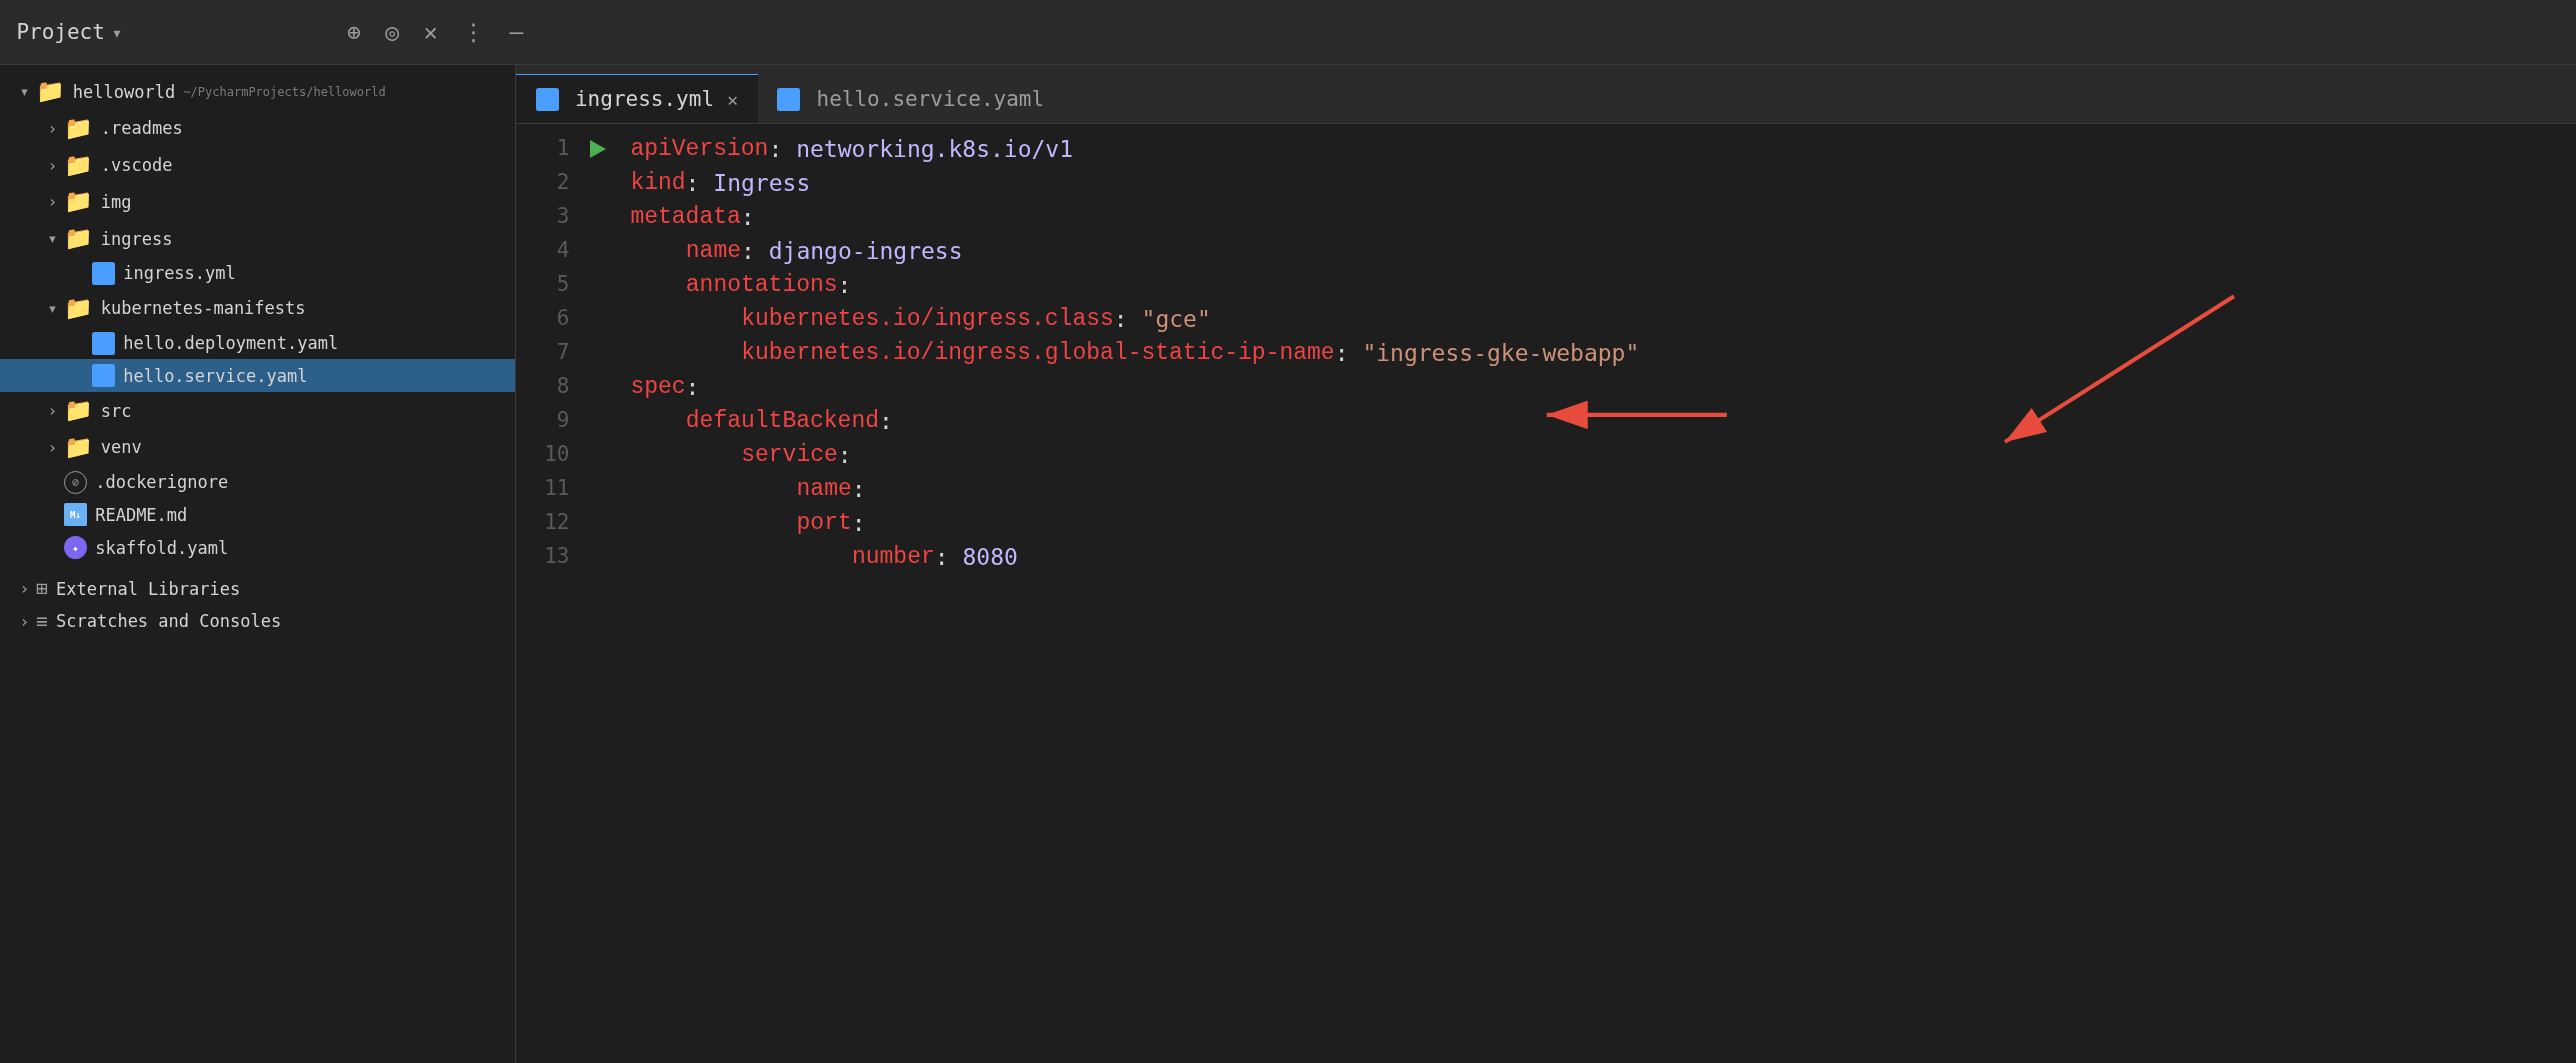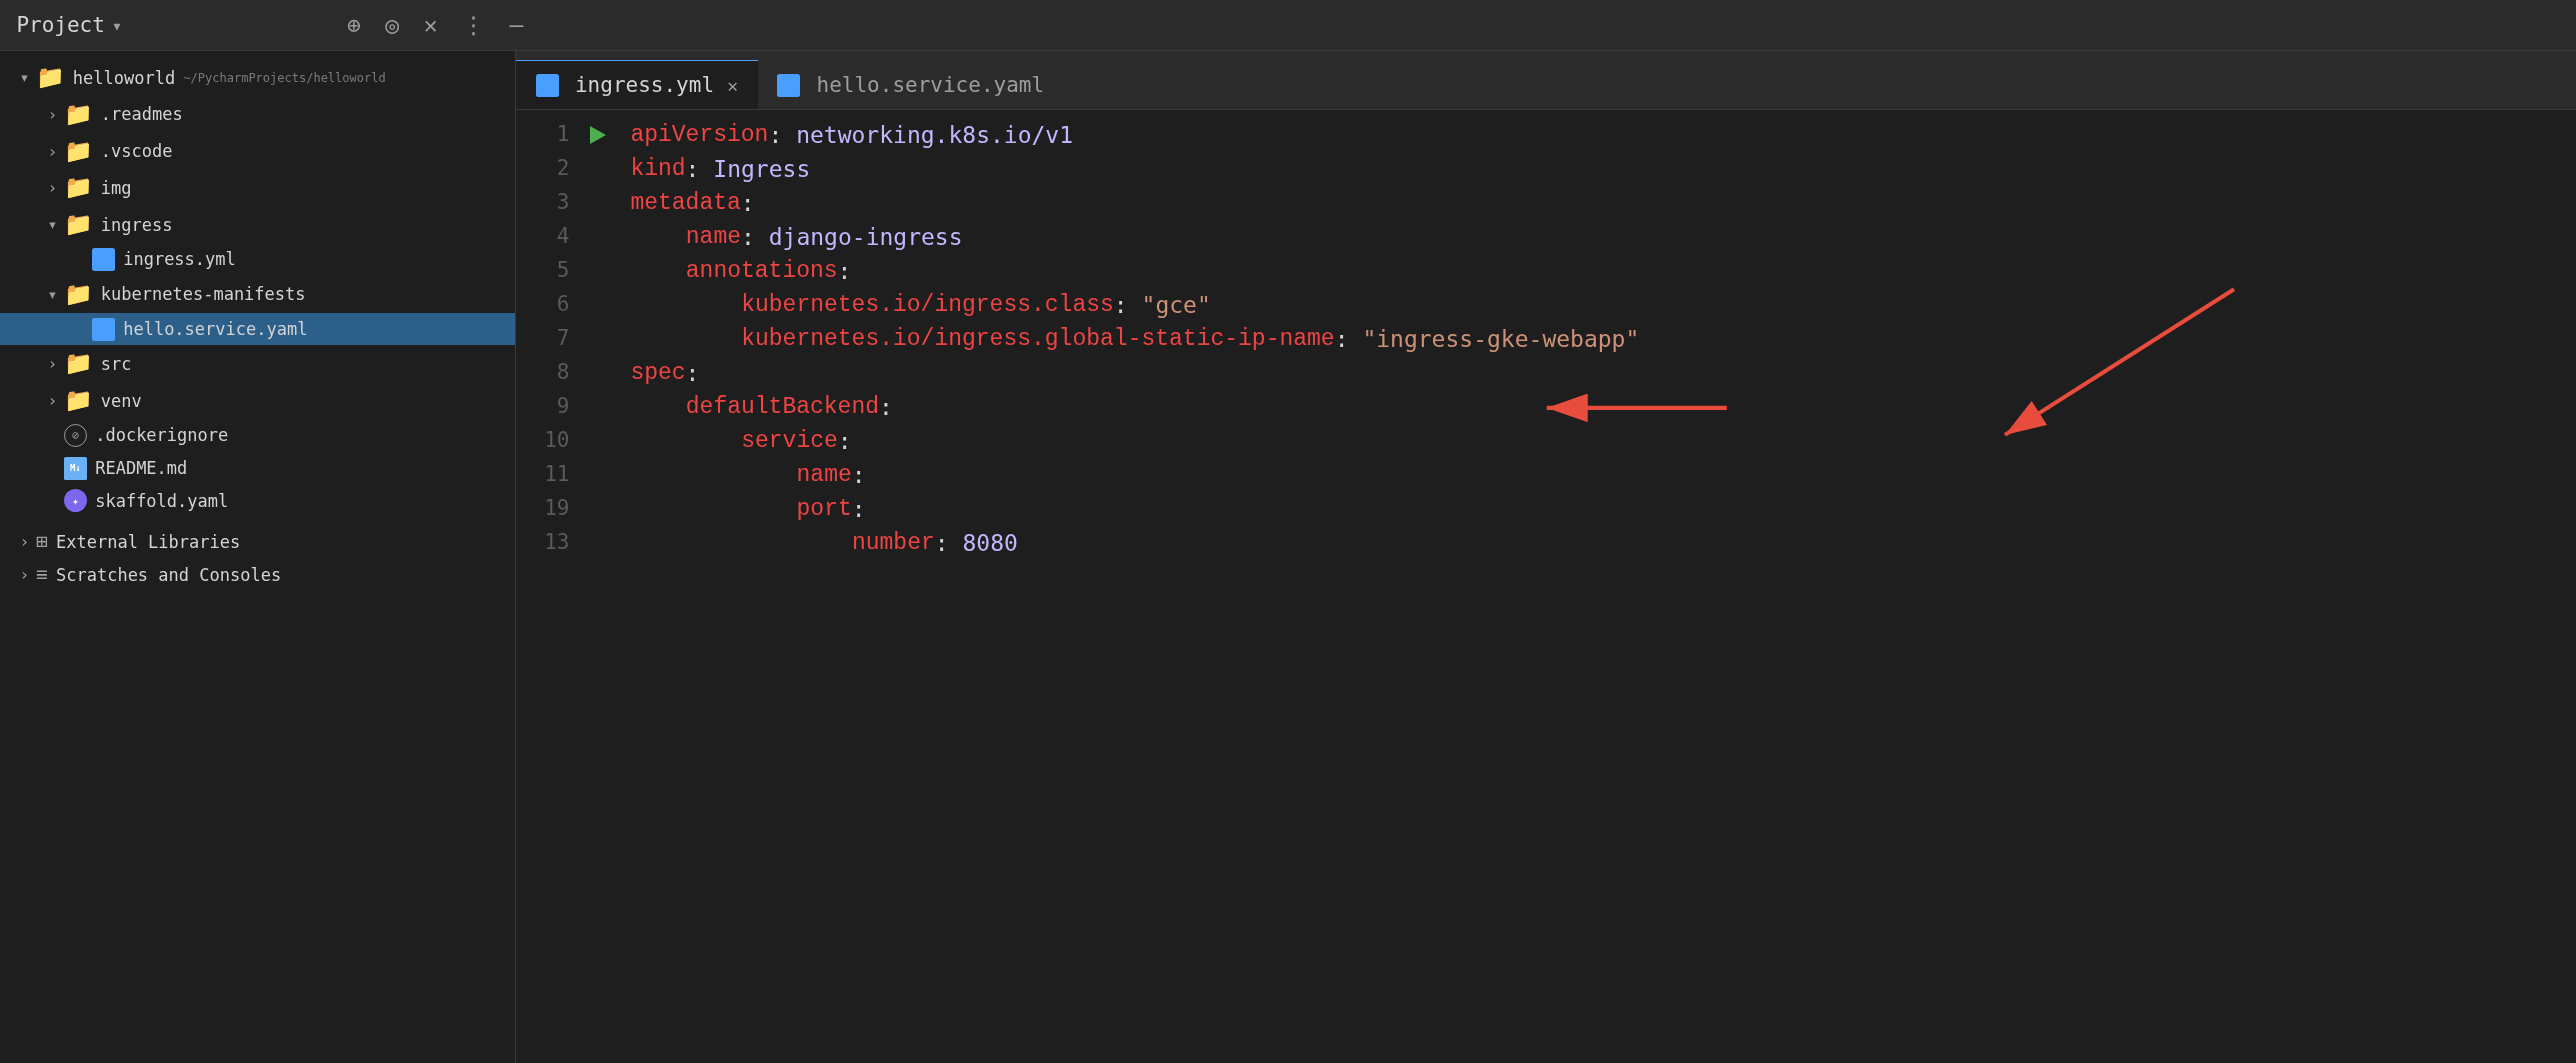--- a/index.html
+++ b/index.html
@@ -10,21 +10,21 @@
       font-size: 21px;
       width: 2576px;
       height: 1064px;
       overflow: hidden;
       display: flex;
       flex-direction: column;
     }
 
     
     .toolbar {
-      height: 51px;
+      height: 65px;
       background: #2b2b2b;
       display: flex;
       align-items: center;
       padding: 0 16.4px;
       border-bottom: 0.8px solid #3a3a3a;
       flex-shrink: 0;
     }
 
     .toolbar-left {
       display: flex;
@@ -363,20 +363,25 @@
       <span class="file-icon-yaml"></span>
       <span class="item-label">ingress.yml</span>
     </div>
 
     <div class="tree-item indent-1">
       <span class="expand-icon">▾</span>
       <span class="folder-icon">📁</span>
       <span class="item-label">kubernetes-manifests</span>
     </div>
 
+    <div class="tree-item indent-2">
+      <span class="expand-icon"> </span>
+      <span class="file-icon-yaml"></span>
+      <span class="item-label">hello.deployment.yaml</span>
+    </div>
 
     <div class="tree-item indent-2 selected">
       <span class="expand-icon"> </span>
       <span class="file-icon-yaml"></span>
       <span class="item-label">hello.service.yaml</span>
     </div>
 
     <div class="tree-item indent-1">
       <span class="expand-icon">›</span>
       <span class="folder-icon">📁</span>
@@ -442,21 +447,21 @@
           <span class="ln">2</span>
           <span class="ln">3</span>
           <span class="ln">4</span>
           <span class="ln">5</span>
           <span class="ln">6</span>
           <span class="ln">7</span>
           <span class="ln">8</span>
           <span class="ln">9</span>
           <span class="ln">10</span>
           <span class="ln">11</span>
-          <span class="ln">19</span>
+          <span class="ln">12</span>
           <span class="ln">13</span>
         </div>
 
         <div class="gutter">
           <div class="run-icon-line">
             <div class="run-triangle"></div>
           </div>
           <div class="run-icon-line"></div>
           <div class="run-icon-line"></div>
           <div class="run-icon-line"></div>

